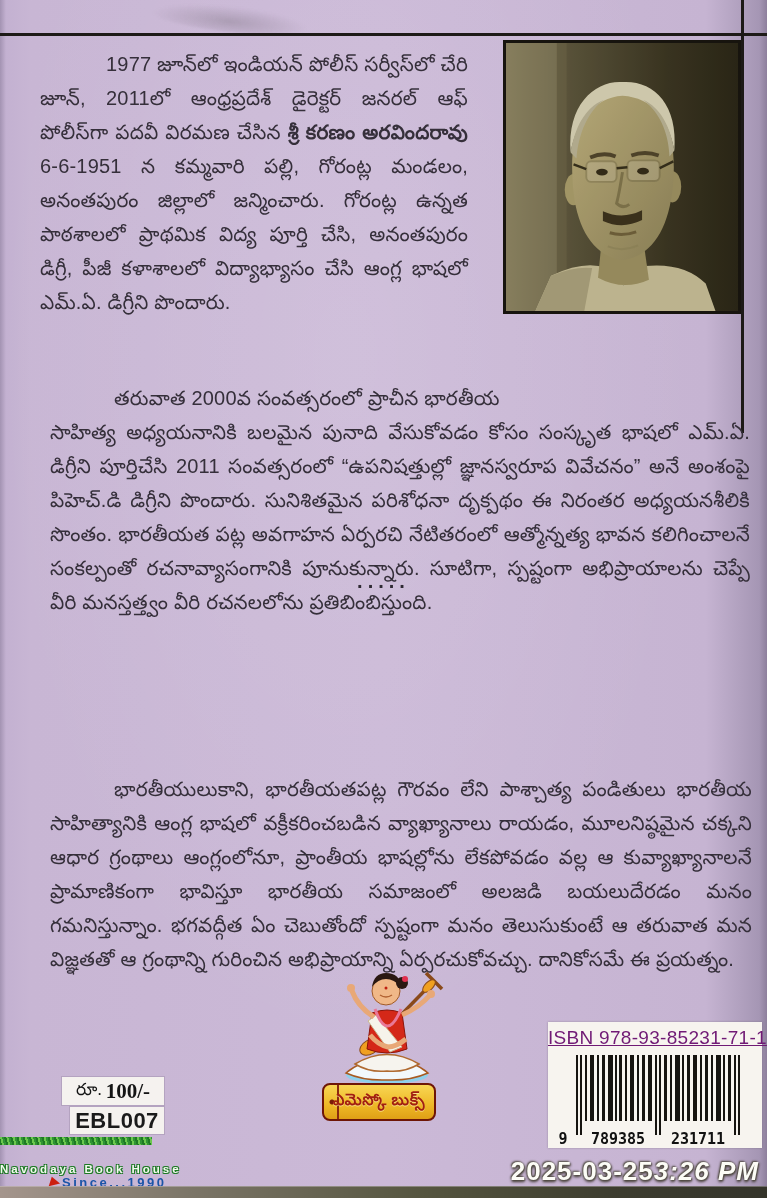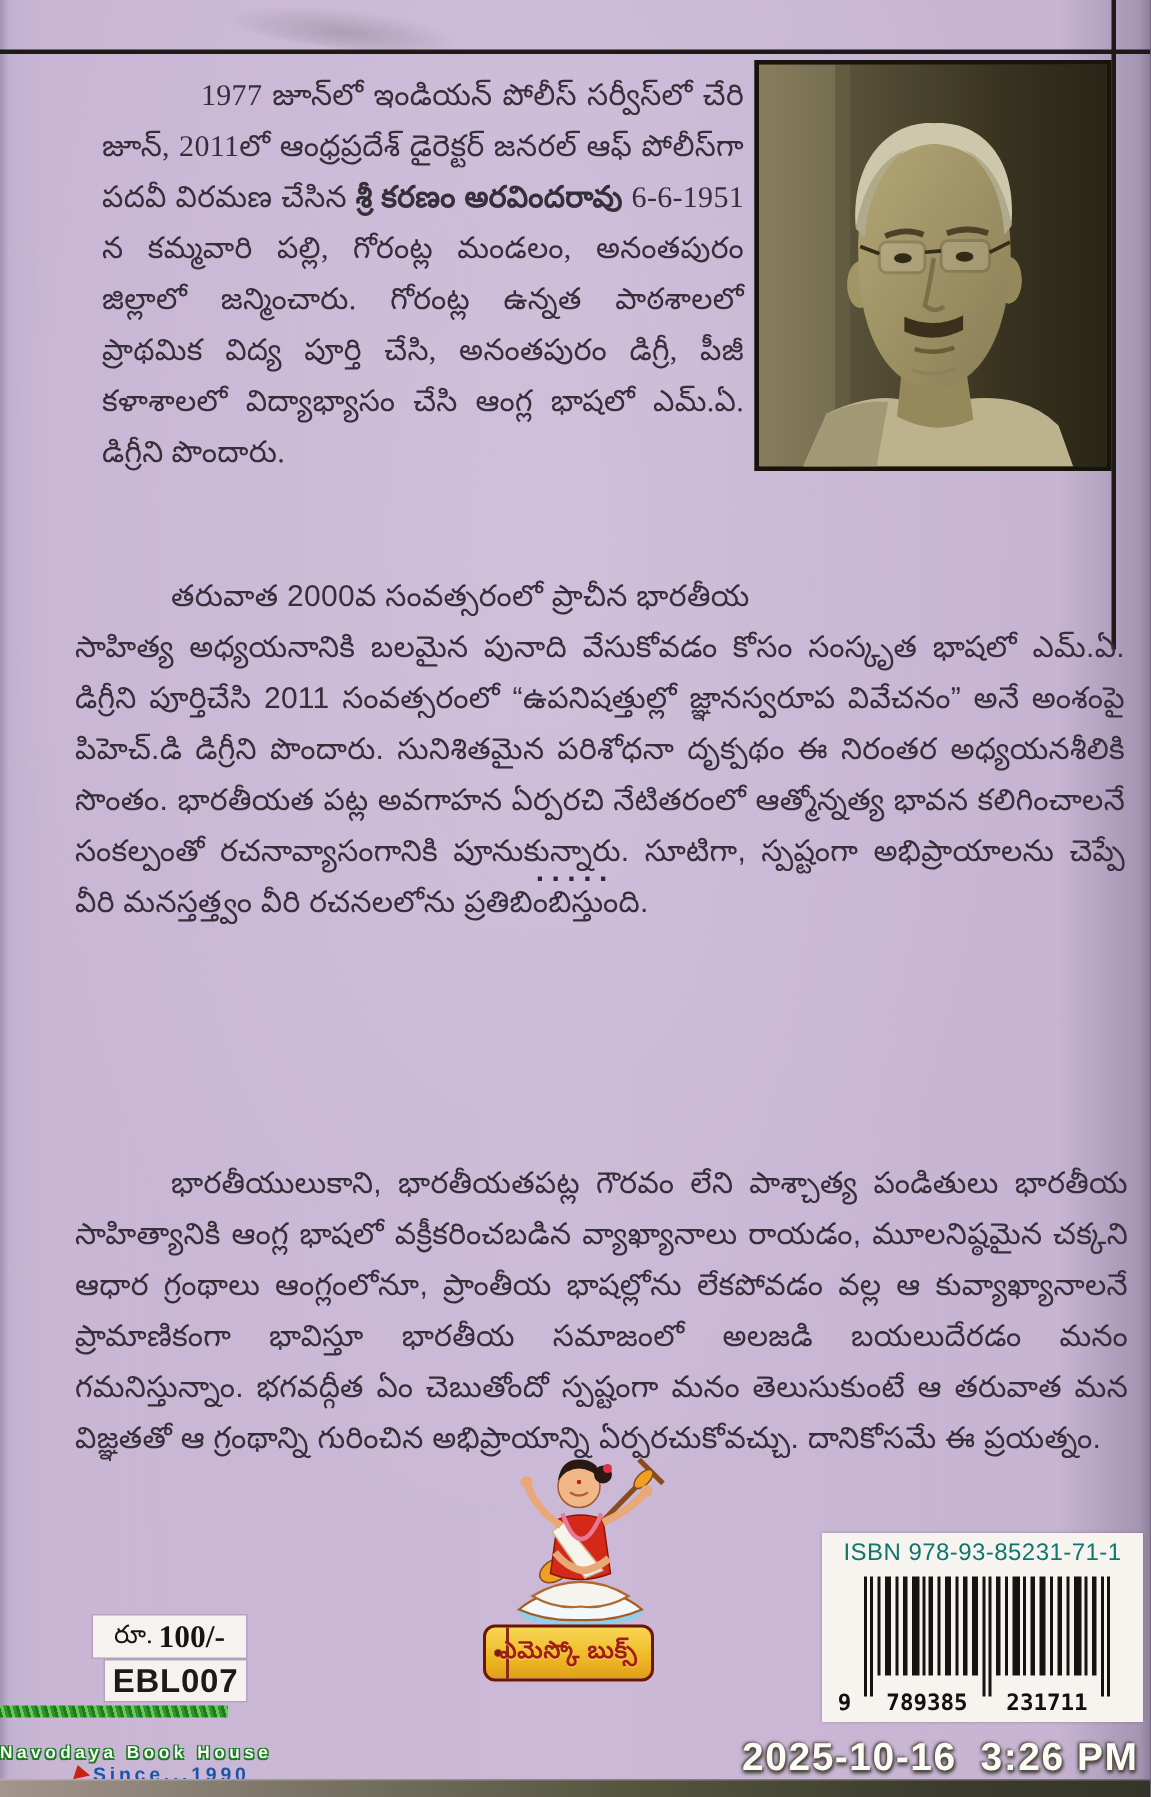--- a/index.html
+++ b/index.html
@@ -18,21 +18,21 @@
   #rule-right{left:741px; top:0; width:3px; height:433px; background:#1d1a17;}
   
   #smudge{left:150px; top:6px; width:160px; height:26px; border-radius:50%;
     background:radial-gradient(ellipse at 50% 60%, rgba(90,80,90,.28), rgba(90,80,90,0) 70%);
     filter:blur(1px); transform:rotate(6deg);}
   
   #photo{left:503px; top:40px; width:238px; height:274px; border:3px solid #17140e; box-sizing:border-box; background:#3a3524;}
   #photo svg{display:block; width:100%; height:100%;}
   
   .para{font-size:20px; line-height:34px; text-align:justify; letter-spacing:.2px;}
-  #para1{left:68px; top:47px; width:428px; text-indent:66px;font-family:Liberation Serif, serif;}
+  #para1{left:40px; top:47px; width:428px; text-indent:66px;}
   #para2{left:50px; top:336px; width:700px; text-indent:64px; white-space:pre-line;margin-top:45px;}
   #sep{left:0; top:570px; width:767px; text-align:center; font-size:20px; font-weight:bold; letter-spacing:5px; color:#2e2933;}
   #para3{left:50px; top:608px; width:700px; text-indent:64px;}
   #para4{left:50px; top:744px; width:702px; text-indent:64px;margin-top:28px;}
   .bold-name{font-weight:bold;}
   
   #saraswati{left:322px; top:955px; width:130px; height:130px;}
   #plaque{left:322px; top:1083px; width:114px; height:38px; box-sizing:border-box;
     border:2px solid #6e1606; border-radius:8px;
     background:
@@ -52,27 +52,27 @@
   #wm{left:0; top:1136px; width:230px;}
   #wm-site{font-weight:bold; font-size:27px; line-height:30px; color:#2f9334; text-shadow:0 1px 0 #9cd89a; white-space:nowrap;}
   #wm-grass{width:152px; height:8px; margin-top:1px;
     background:repeating-linear-gradient(75deg, #1e7a24 0 2px, #6cc84e 2px 4px, #2f9334 4px 6px);}
   #wm-store{margin-top:18px; font-size:11.5px; font-weight:bold; letter-spacing:3px; color:#f4faf0;
     text-shadow:1px 1px 0 #1d7a24, -1px -1px 0 #1d7a24, 1px -1px 0 #1d7a24, -1px 1px 0 #1d7a24; white-space:nowrap;}
   #wm-since{margin-top:0; margin-left:50px; font-size:13px; font-weight:bold; letter-spacing:2.5px; color:#1c55a8; white-space:nowrap; display:flex; align-items:center;}
   #wm-bird{width:0; height:0; border-left:10px solid #cc2010; border-top:4px solid transparent; border-bottom:6px solid transparent; margin-right:2px; transform:rotate(18deg);}
   
   #isbn-box{left:548px; top:1022px; width:214px; height:126px; background:#f7f4ef; box-shadow:0 0 2px rgba(80,70,90,.4); text-align:center;}
-  #isbn-label{margin-top:5px; font-size:16px; color:#0f766e; letter-spacing:.3px; white-space:nowrap;}
+  #isbn-label{margin-top:5px; font-size:19px; color:#701a75; letter-spacing:.3px; white-space:nowrap;text-decoration:underline;}
   #isbn-box svg{display:block; margin:2px auto 0;}
   .bc-digit{font-family:"DejaVu Sans Mono","Liberation Mono",monospace; font-size:15px; font-weight:bold; fill:#111;}
   
   #stamp{right:8px; top:1156px; font-size:26px; font-weight:bold; color:#fcfcf6; letter-spacing:1px; white-space:nowrap;
     text-shadow:1px 1px 2px #4e493f, -1px -1px 2px #4e493f, 0 2px 3px rgba(50,45,35,.85);}
-  #stamp .t{margin-left:16px;}
+  #stamp .t{font-style:italic;}
   
   #table-edge{left:0; top:1186px; width:767px; height:12px;
     background:linear-gradient(90deg,#a4958c,#7b7567 25%,#55553f 55%,#3d3d2f 80%,#34342a);
     border-top:1px solid rgba(230,220,230,.35);}
 </style>
 </head>
 <body>
 
 <div id="cover">
 
@@ -235,18 +235,18 @@
         <rect x="182" y="4" width="2" height="80"></rect>
           <rect x="186" y="4" width="2" height="80"></rect>
       </g>
       <text class="bc-digit" x="11" y="93" text-anchor="middle">9</text>
       <text class="bc-digit" x="66" y="93" text-anchor="middle">789385</text>
       <text class="bc-digit" x="146" y="93" text-anchor="middle">231711</text>
     </svg>
   </div>
 
   <div class="abs" id="stamp">
-    <span>2025-10-16</span><span class="t">3:26 PM</span>
+    <span>2025-03-25</span><span class="t">3:26 PM</span>
   </div>
 
   <div class="abs" id="table-edge"></div>
 
 </div>
 
 </body></html>

